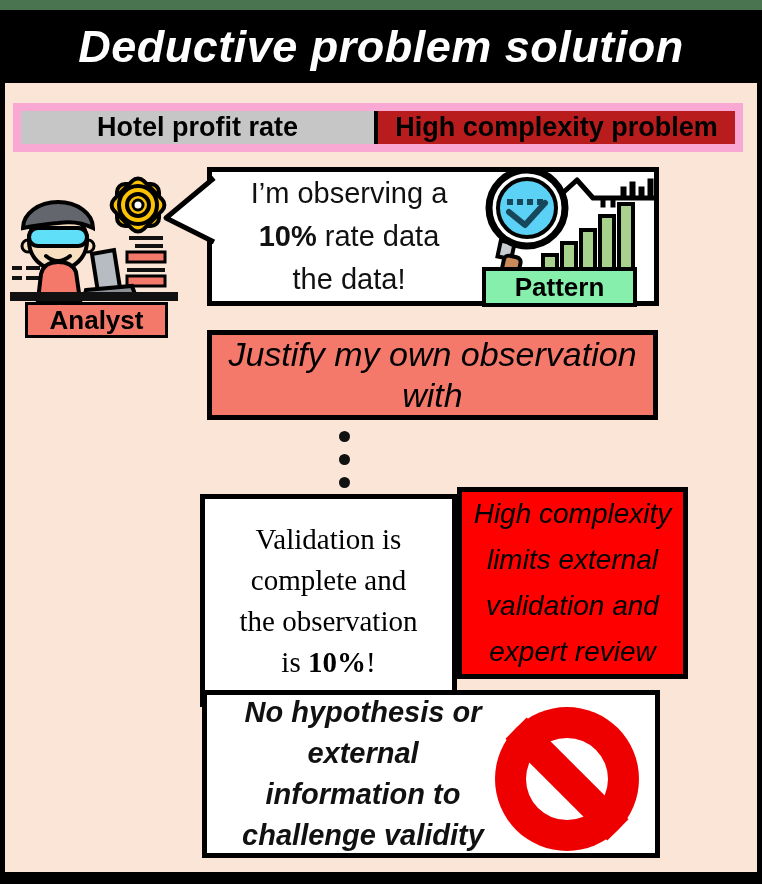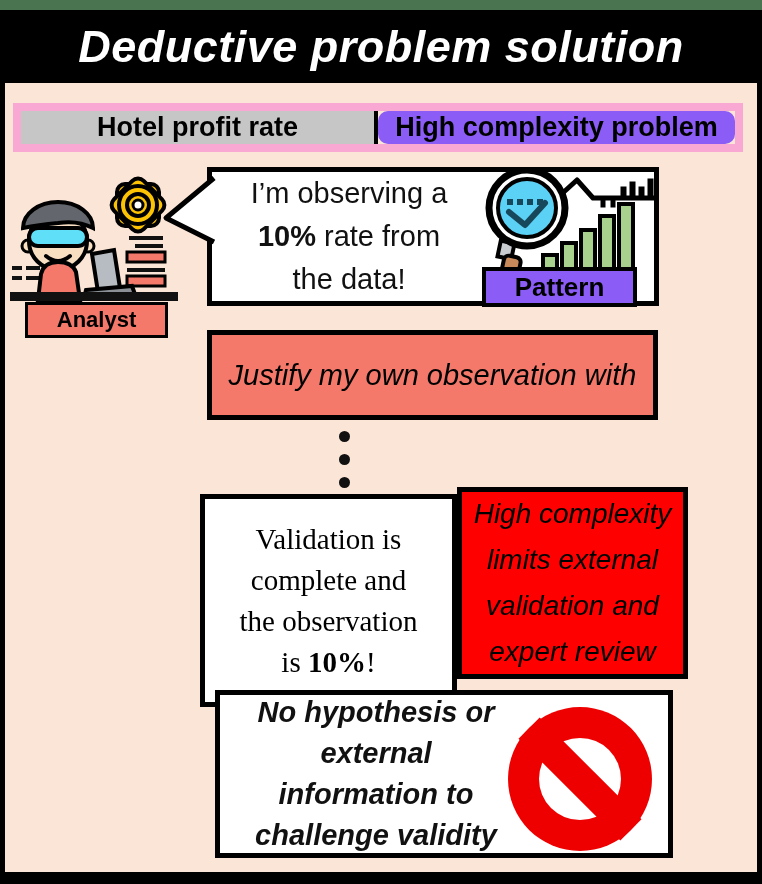--- a/index.html
+++ b/index.html
@@ -12,45 +12,45 @@
   .green-strip{left:0;top:0;width:762px;height:10px;background:#4A7350;}
   .title-bar{left:0;top:10px;width:762px;height:73px;background:#000;
     display:flex;align-items:center;justify-content:center;}
   .title-bar span{color:#fff;font-size:45px;font-weight:bold;font-style:italic;letter-spacing:.5px;}
   .bg{left:5px;top:83px;width:752px;height:789px;background:#FBE5D6;}
   .problem-row{left:13px;top:103px;width:730px;height:49px;display:flex;
     border:8px solid #f9a8d4;z-index:2;}
   .cell{display:flex;align-items:center;justify-content:center;
     font-weight:bold;font-size:27px;color:#000;}
   .cell-gray{width:50%;background:#C6C6C6;border-right:4px solid #000;}
-  .cell-red{width:50%;background:#8b5cf6;border-radius:10px;}
+  .cell-red{width:50%;background:#b91c1c;}
   .box{border:5px solid #000;background:#fff;display:flex;flex-direction:column;
     justify-content:center;align-items:center;text-align:center;z-index:3;color:#000;}
   .bubble{left:207px;top:167px;width:452px;height:139px;}
   .bubble-text{position:absolute;left:6px;top:0;width:262px;height:100%;
     display:flex;flex-direction:column;text-align:center;
     font-size:29px;line-height:43px;color:#111;}
   .tail{left:160px;top:172px;z-index:4;}
   .pattern-svg{left:455px;top:170px;z-index:3;}
-  .pattern-label{left:482px;top:267px;width:155px;height:40px;background:#8b5cf6;
+  .pattern-label{left:482px;top:267px;width:155px;height:40px;background:#86efac;
     border:4px solid #000;display:flex;align-items:center;justify-content:center;
     font-weight:bold;font-size:26px;z-index:5;color:#000;}
   .character{left:8px;top:166px;z-index:2;}
   .analyst-label{left:25px;top:302px;width:143px;height:36px;background:#F4796B;
     border:3px solid #000;display:flex;align-items:center;justify-content:center;
-    font-weight:bold;font-size:22px;z-index:3;color:#000;}
+    font-weight:bold;font-size:26px;z-index:3;color:#000;}
   .justify-box{left:207px;top:330px;width:451px;height:90px;background:#F4796B;
-    font-style:italic;font-size:29px;line-height:41px;}
+    font-style:italic;font-size:34px;line-height:41px;}
   .dots{left:339px;top:431px;width:12px;display:flex;flex-direction:column;gap:12px;z-index:2;}
   .dot{width:11px;height:11px;border-radius:50%;background:#111;}
   .validate-box{left:200px;top:494px;width:257px;height:213px;
     font-size:29px;line-height:41px;font-family:Liberation Serif, serif;}
   .limit-box{left:457px;top:487px;width:231px;height:192px;background:#FF0000;
     font-style:italic;font-size:28px;line-height:46px;}
-  .conclusion-box{left:202px;top:690px;width:458px;height:168px;margin-left:13px;}
+  .conclusion-box{left:202px;top:690px;width:458px;height:168px;}
   .conclusion-text{position:absolute;left:6px;top:0;width:300px;height:100%;
     display:flex;flex-direction:column;justify-content:center;text-align:center;
     font-weight:bold;font-style:italic;font-size:29px;line-height:41px;color:#111;}
   .no-icon{position:absolute;right:10px;top:6px;}
   b{font-weight:bold;}
 </style>
 </head>
 <body>
 
 <div id="canvas">
@@ -115,21 +115,21 @@
     <rect x="2" y="126" width="168" height="9" fill="#111"></rect>
   </svg>
 
   <div class="abs analyst-label">
     <span>Analyst</span>
   </div>
 
   <div class="abs box bubble">
     <div class="bubble-text">
       <div><span>I’m observing a</span></div>
-      <div><b>10%</b><span> rate from</span></div>
+      <div><b>10%</b><span> rate data</span></div>
       <div><span>the data!</span></div>
     </div>
   </div>
 
   <svg class="abs tail" width="58" height="76" viewBox="0 0 58 76">
     <path d="M54,6 L6,46 L54,70" fill="#fff" stroke="#000" stroke-width="5" stroke-linejoin="round"></path>
   </svg>
 
   <svg class="abs pattern-svg" width="205" height="136" viewBox="0 0 205 136">
 

